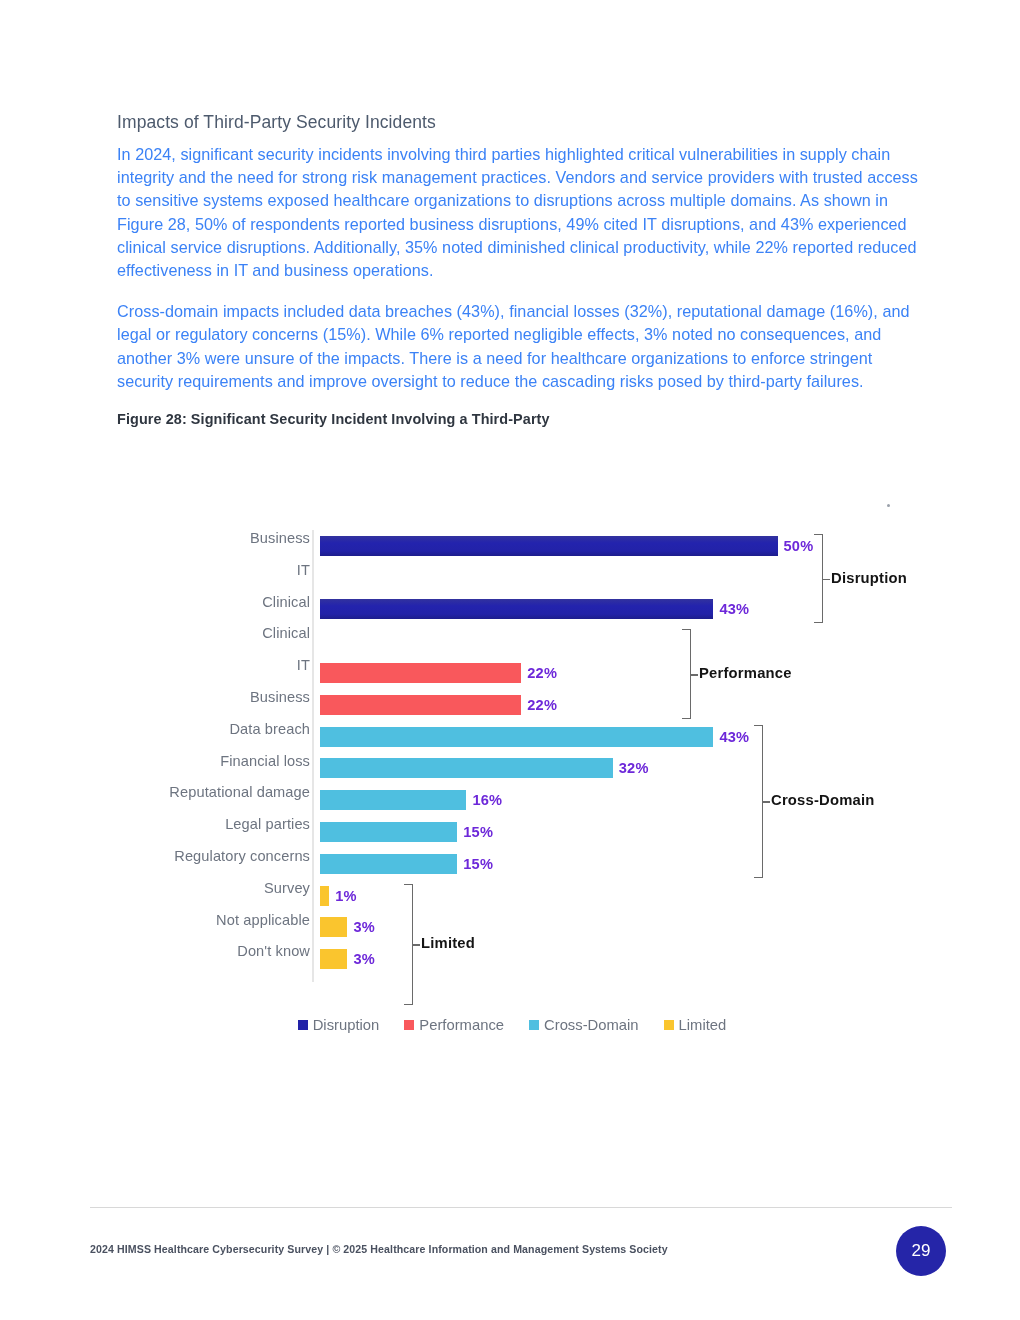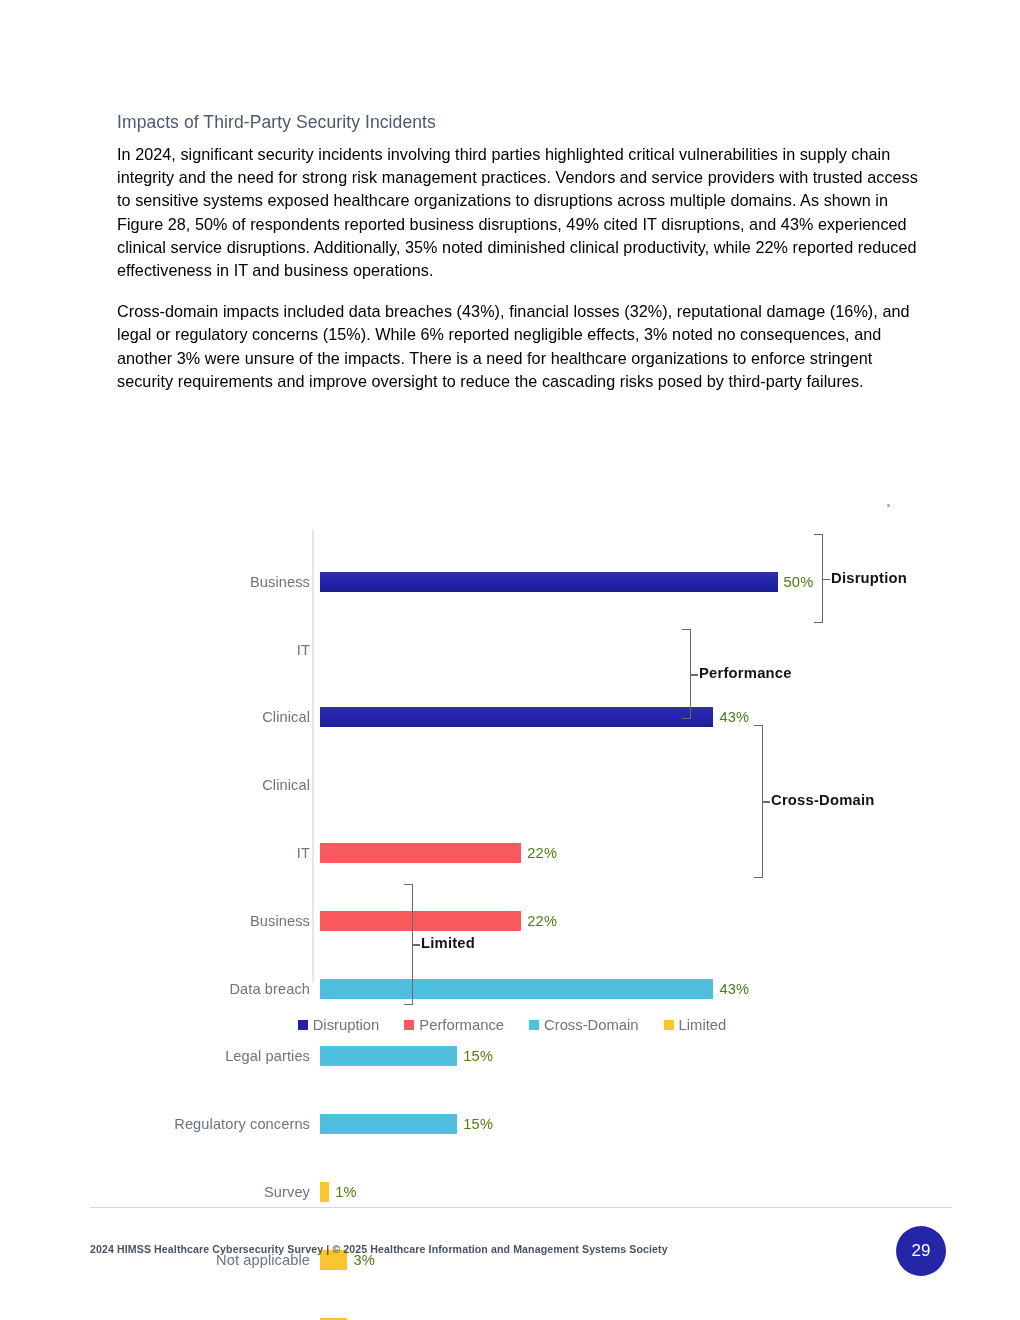--- a/index.html
+++ b/index.html
@@ -37,21 +37,21 @@
     font-weight: 400;
     color: #4d5a6d;
     letter-spacing: 0.1px;
     margin: 0 0 10px 0;
     line-height: 1.2;
   }
 
   .body-par {
     font-size: 16.2px;
     line-height: 23.2px;
-    color: #000000;
+    color: #3b82f6;
     margin: 0 0 18px 0;
     letter-spacing: 0.05px;
     text-align: left;
   }
 
   .figure-caption {
     font-size: 14.4px;
     font-weight: bold;
     color: #2f3640;
     margin: 12px 0 0 0;
@@ -81,22 +81,20 @@
     position: absolute;
     left: 0;
     top: 35px;
     width: 790px;
   }
 
   .row {
     position: relative;
     height: 31.8px;
     display: flex;
-    align-items: center;
-    margin-top: 36px;
   }
 
   .cat-label {
     width: 193px;
     text-align: right;
     padding-right: 10px;
     font-size: 14.6px;
     color: #6d7480;
     white-space: nowrap;
     letter-spacing: 0.1px;
@@ -123,22 +121,22 @@
   }
   .bar.crossdomain {
     background: #4fbfe0;
   }
   .bar.limited {
     background: #fac52e;
   }
 
   .val {
     font-size: 14.6px;
-    font-weight: normal;
-    color: #4d7c0f;
+    font-weight: bold;
+    color: #6d28d9;
     margin-left: 6px;
     white-space: nowrap;
     letter-spacing: 0.2px;
   }
 
   
   .axis-line {
     position: absolute;
     left: 195px;
     top: 35px;
@@ -234,20 +232,21 @@
 
 <div class="page">
 
   <div class="content">
     <h2 class="section-heading">Impacts of Third-Party Security Incidents</h2>
 
     <p class="body-par">In 2024, significant security incidents involving third parties highlighted critical vulnerabilities in supply chain integrity and the need for strong risk management practices. Vendors and service providers with trusted access to sensitive systems exposed healthcare organizations to disruptions across multiple domains. As shown in Figure 28, 50% of respondents reported business disruptions, 49% cited IT disruptions, and 43% experienced clinical service disruptions. Additionally, 35% noted diminished clinical productivity, while 22% reported reduced effectiveness in IT and business operations.</p>
 
     <p class="body-par">Cross-domain impacts included data breaches (43%), financial losses (32%), reputational damage (16%), and legal or regulatory concerns (15%). While 6% reported negligible effects, 3% noted no consequences, and another 3% were unsure of the impacts. There is a need for healthcare organizations to enforce stringent security requirements and improve oversight to reduce the cascading risks posed by third-party failures.</p>
 
+    <p class="figure-caption">Figure 28: Significant Security Incident Involving a Third-Party</p>
   </div>
 
   <div class="chart-wrap">
 
     <div class="chart-dot"></div>
 
     <div class="axis-line"></div>
 
     <div class="rows" id="bar-rows">
         <div class="row">
@@ -282,20 +281,34 @@
           <div class="bar-zone">
             <div class="bar performance" style="width: 201.3px;"></div>
             <span class="val">22%</span>
           </div>
         </div>
         <div class="row">
           <div class="cat-label">Data breach</div>
           <div class="bar-zone">
             <div class="bar crossdomain" style="width: 393.45px;"></div>
             <span class="val">43%</span>
+          </div>
+        </div>
+        <div class="row">
+          <div class="cat-label">Financial loss</div>
+          <div class="bar-zone">
+            <div class="bar crossdomain" style="width: 292.8px;"></div>
+            <span class="val">32%</span>
+          </div>
+        </div>
+        <div class="row">
+          <div class="cat-label">Reputational damage</div>
+          <div class="bar-zone">
+            <div class="bar crossdomain" style="width: 146.4px;"></div>
+            <span class="val">16%</span>
           </div>
         </div>
         <div class="row">
           <div class="cat-label">Legal parties</div>
           <div class="bar-zone">
             <div class="bar crossdomain" style="width: 137.25px;"></div>
             <span class="val">15%</span>
           </div>
         </div>
         <div class="row">

